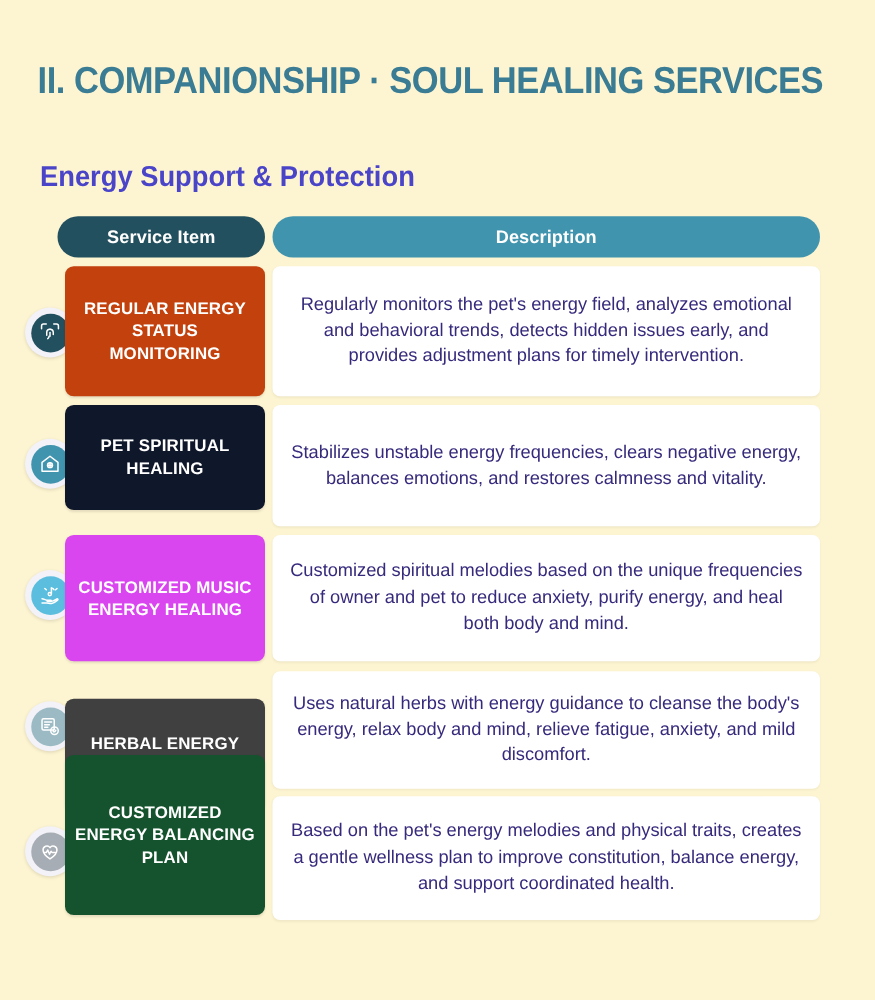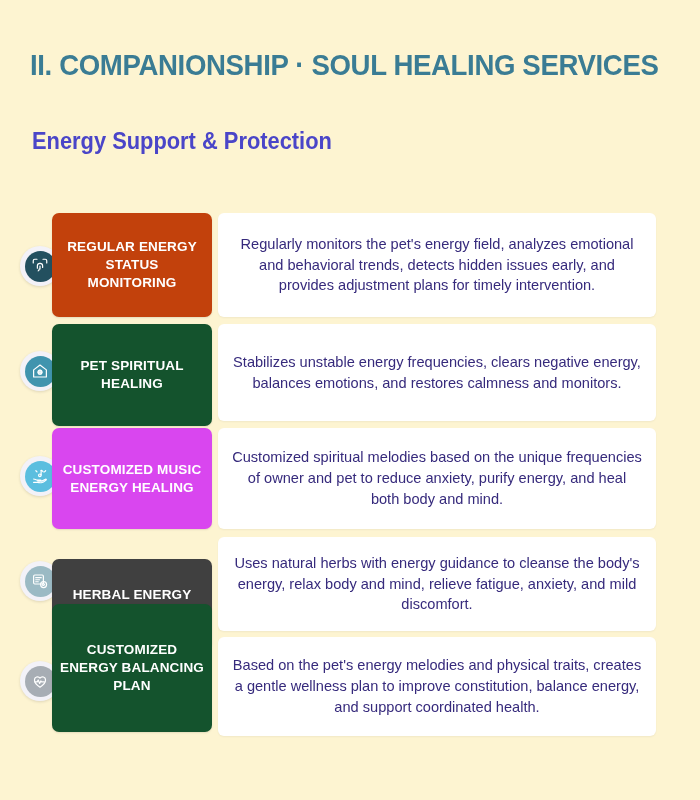--- a/index.html
+++ b/index.html
@@ -151,20 +151,24 @@
   }
 </style>
 </head>
 <body>
 
 <div class="page">
 
   <div class="title">II. COMPANIONSHIP · SOUL HEALING SERVICES</div>
   <div class="subtitle">Energy Support &amp; Protection</div>
 
+  <div class="thead">
+    <div class="th th-service">Service Item</div>
+    <div class="th th-desc">Description</div>
+  </div>
 
   <div id="rows-container">
       <div class="row" style="top: 0px;">
         <div class="row-icon" style="position: absolute; top: 246px;">
           <div class="disc" style="background: rgb(35, 80, 95); color: rgb(255, 255, 255);">
             <svg viewBox="0 0 24 24" fill="none" stroke="currentColor" stroke-width="1.6" stroke-linecap="round" stroke-linejoin="round">
               <path d="M3 8V5a2 2 0 0 1 2-2h3"></path>
               <path d="M21 8V5a2 2 0 0 0-2-2h-3"></path>
               <path d="M12 8.5a3.5 3.5 0 0 0-3.5 3.5v3"></path>
               <path d="M12 8.5a3.5 3.5 0 0 1 3.5 3.5v2"></path>
@@ -179,22 +183,22 @@
       <div class="row" style="top: 0px;">
         <div class="row-icon" style="position: absolute; top: 351px;">
           <div class="disc" style="background: rgb(64, 148, 174); color: rgb(255, 255, 255);">
             <svg viewBox="0 0 24 24" fill="none" stroke="currentColor" stroke-width="1.6" stroke-linecap="round" stroke-linejoin="round">
               <path d="M3.5 10.5 12 4l8.5 6.5V20H3.5z"></path>
               <circle cx="12" cy="13.5" r="2.6"></circle>
               <path d="M12 10.9v5.2M9.4 13.5h5.2"></path>
             </svg>
           </div>
         </div>
-        <div class="service-cell" style="top: 324px; height: 102px; background: #14532d;">PET SPIRITUAL HEALING</div>
-        <div class="desc-cell" style="top: 324px; height: 97px;">Stabilizes unstable energy frequencies, clears negative energy, balances emotions, and restores calmness and monitors.</div>
+        <div class="service-cell" style="top: 324px; height: 84px; background: #0f172a;">PET SPIRITUAL HEALING</div>
+        <div class="desc-cell" style="top: 324px; height: 97px;">Stabilizes unstable energy frequencies, clears negative energy, balances emotions, and restores calmness and vitality.</div>
       </div>
       <div class="row" style="top: 0px;">
         <div class="row-icon" style="position: absolute; top: 456px;">
           <div class="disc" style="background: rgb(91, 190, 223); color: rgb(255, 255, 255);">
             <svg viewBox="0 0 24 24" fill="none" stroke="currentColor" stroke-width="1.6" stroke-linecap="round" stroke-linejoin="round">
               <path d="M13.5 4.5v6"></path>
               <circle cx="11.8" cy="11" r="1.7"></circle>
               <path d="M13.5 4.5c1.4.3 2.4 1 2.8 2"></path>
               <path d="M8 6.5 6.5 5M18 6.5 19.5 5"></path>
               <path d="M3.5 16c2 0 3 1.5 5 1.5h4.2c.9 0 .9 1.3 0 1.3H9"></path>

